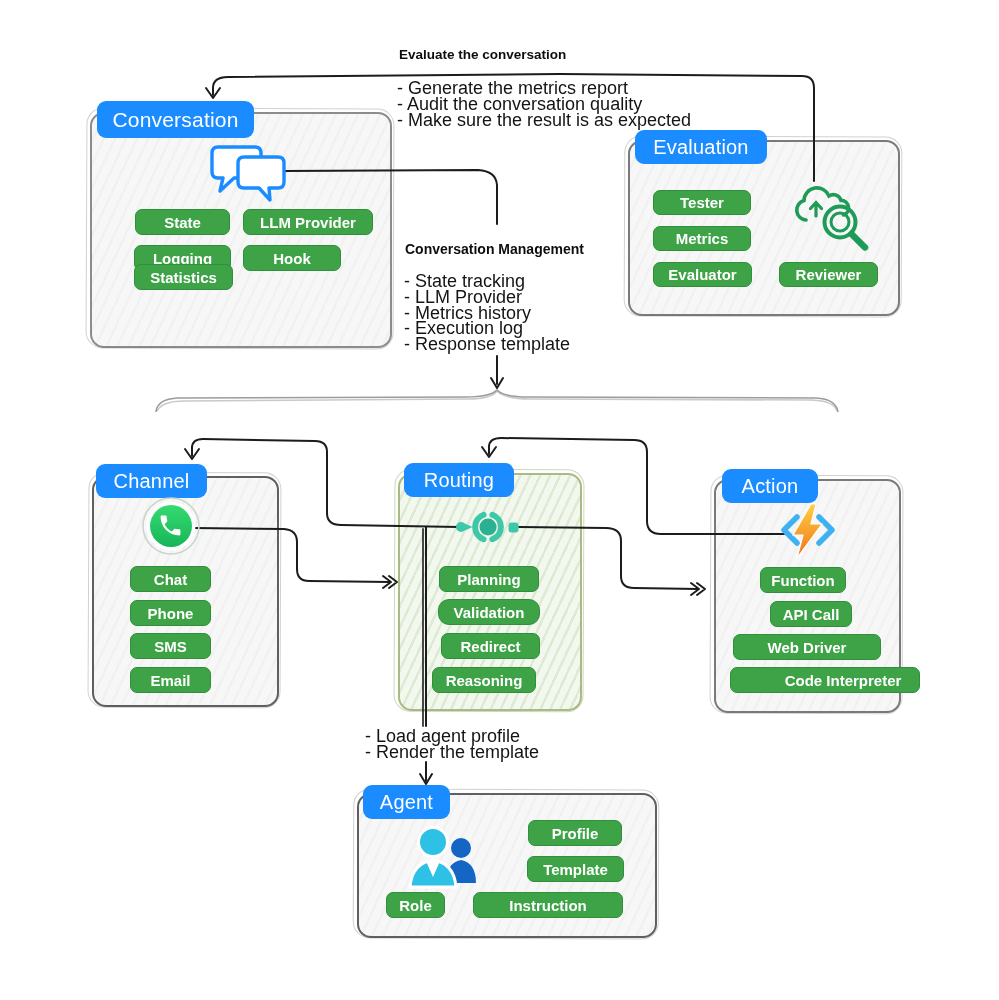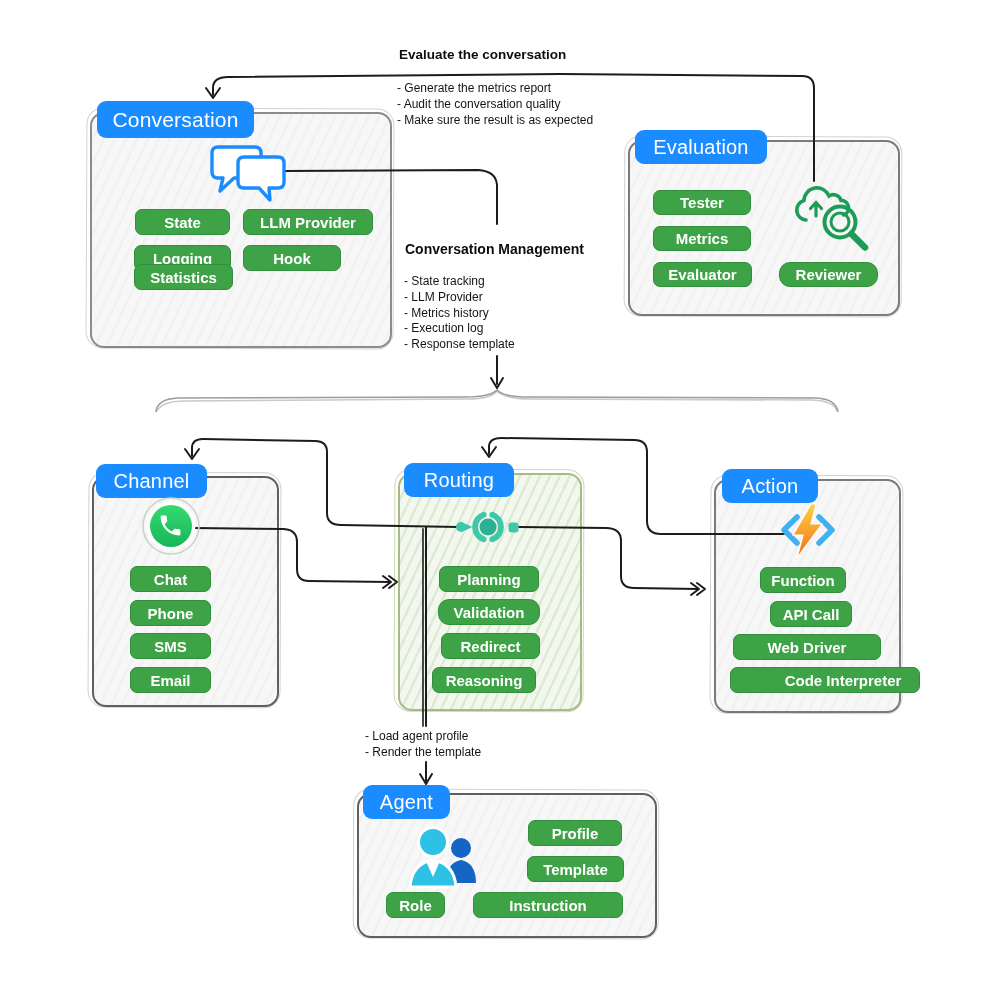--- a/index.html
+++ b/index.html
@@ -9,21 +9,21 @@
   .box::after{content:'';position:absolute;inset:-6px -4px -3px -6px;border:1.5px solid rgba(90,90,90,.28);
               border-radius:17px;transform:rotate(.25deg);pointer-events:none;}
   .box.hatch{background:#f7f7f7 repeating-linear-gradient(115deg, rgba(0,0,0,0.022) 0 2.5px, transparent 2.5px 10px);}
   .box.green{border-color:#a9ba84;background:#f3f8ee repeating-linear-gradient(115deg, rgba(124,165,91,.17) 0 2.5px, transparent 2.5px 9px);}
   .box.green::after{border-color:rgba(140,170,100,.45);}
   .pill{position:absolute;background:#1a8cff;color:#fff;font-weight:normal;border-radius:9px;
         display:flex;align-items:center;justify-content:center;z-index:30;letter-spacing:.2px;}
   .badge{position:absolute;background:#3ea346;border:1px solid #2f8f3a;color:#fff;font-weight:bold;
          font-size:15px;border-radius:7px;display:flex;align-items:center;justify-content:center;z-index:30;}
   .note-title{position:absolute;font-weight:bold;font-size:13.5px;color:#0d0d0d;z-index:35;white-space:nowrap;}
-  .note-list{position:absolute;font-size:12px;line-height:15.8px;color:#141414;z-index:35;white-space:nowrap;}
+  .note-list{position:absolute;font-size:18px;line-height:15.8px;color:#141414;z-index:35;white-space:nowrap;}
   .icon{position:absolute;z-index:50;}
   #wires{position:absolute;left:0;top:0;z-index:40;pointer-events:none;}
   .wire{stroke:#1c1c1c;stroke-width:2;fill:none;stroke-linecap:round;stroke-linejoin:round;}
   .brace{stroke:#9c9c9c;stroke-width:1.6;fill:none;}
 </style>
 </head>
 <body>
 
 <div id="canvas">
 
@@ -43,21 +43,21 @@
 
   <div class="badge" style="left:135px;top:209px;width:93px;height:24px;">State</div>
   <div class="badge" style="left:243px;top:209px;width:128px;height:24px;">LLM Provider</div>
   <div class="badge" style="left:134px;top:245px;width:95px;height:24px;">Logging</div>
   <div class="badge" style="left:243px;top:245px;width:96px;height:24px;">Hook</div>
   <div class="badge" style="left:134px;top:264px;width:97px;height:24px;">Statistics</div>
 
   <div class="badge" style="left:653px;top:190px;width:96px;height:23px;">Tester</div>
   <div class="badge" style="left:653px;top:226px;width:96px;height:23px;">Metrics</div>
   <div class="badge" style="left:653px;top:262px;width:97px;height:23px;">Evaluator</div>
-  <div class="badge" style="left:779px;top:262px;width:97px;height:23px;border-radius:11px;">Reviewer</div>
+  <div class="badge" style="left:779px;top:262px;width:97px;height:23px;">Reviewer</div>
 
   <div class="badge" style="left:130px;top:566px;width:79px;height:24px;">Chat</div>
   <div class="badge" style="left:130px;top:600px;width:79px;height:24px;">Phone</div>
   <div class="badge" style="left:130px;top:633px;width:79px;height:24px;">SMS</div>
   <div class="badge" style="left:130px;top:667px;width:79px;height:24px;">Email</div>
 
   <div class="badge" style="left:439px;top:566px;width:98px;height:24px;">Planning</div>
   <div class="badge" style="left:438px;top:599px;width:100px;height:24px;border-radius:11px;">Validation</div>
   <div class="badge" style="left:441px;top:633px;width:97px;height:24px;">Redirect</div>
   <div class="badge" style="left:432px;top:667px;width:102px;height:24px;">Reasoning</div>

